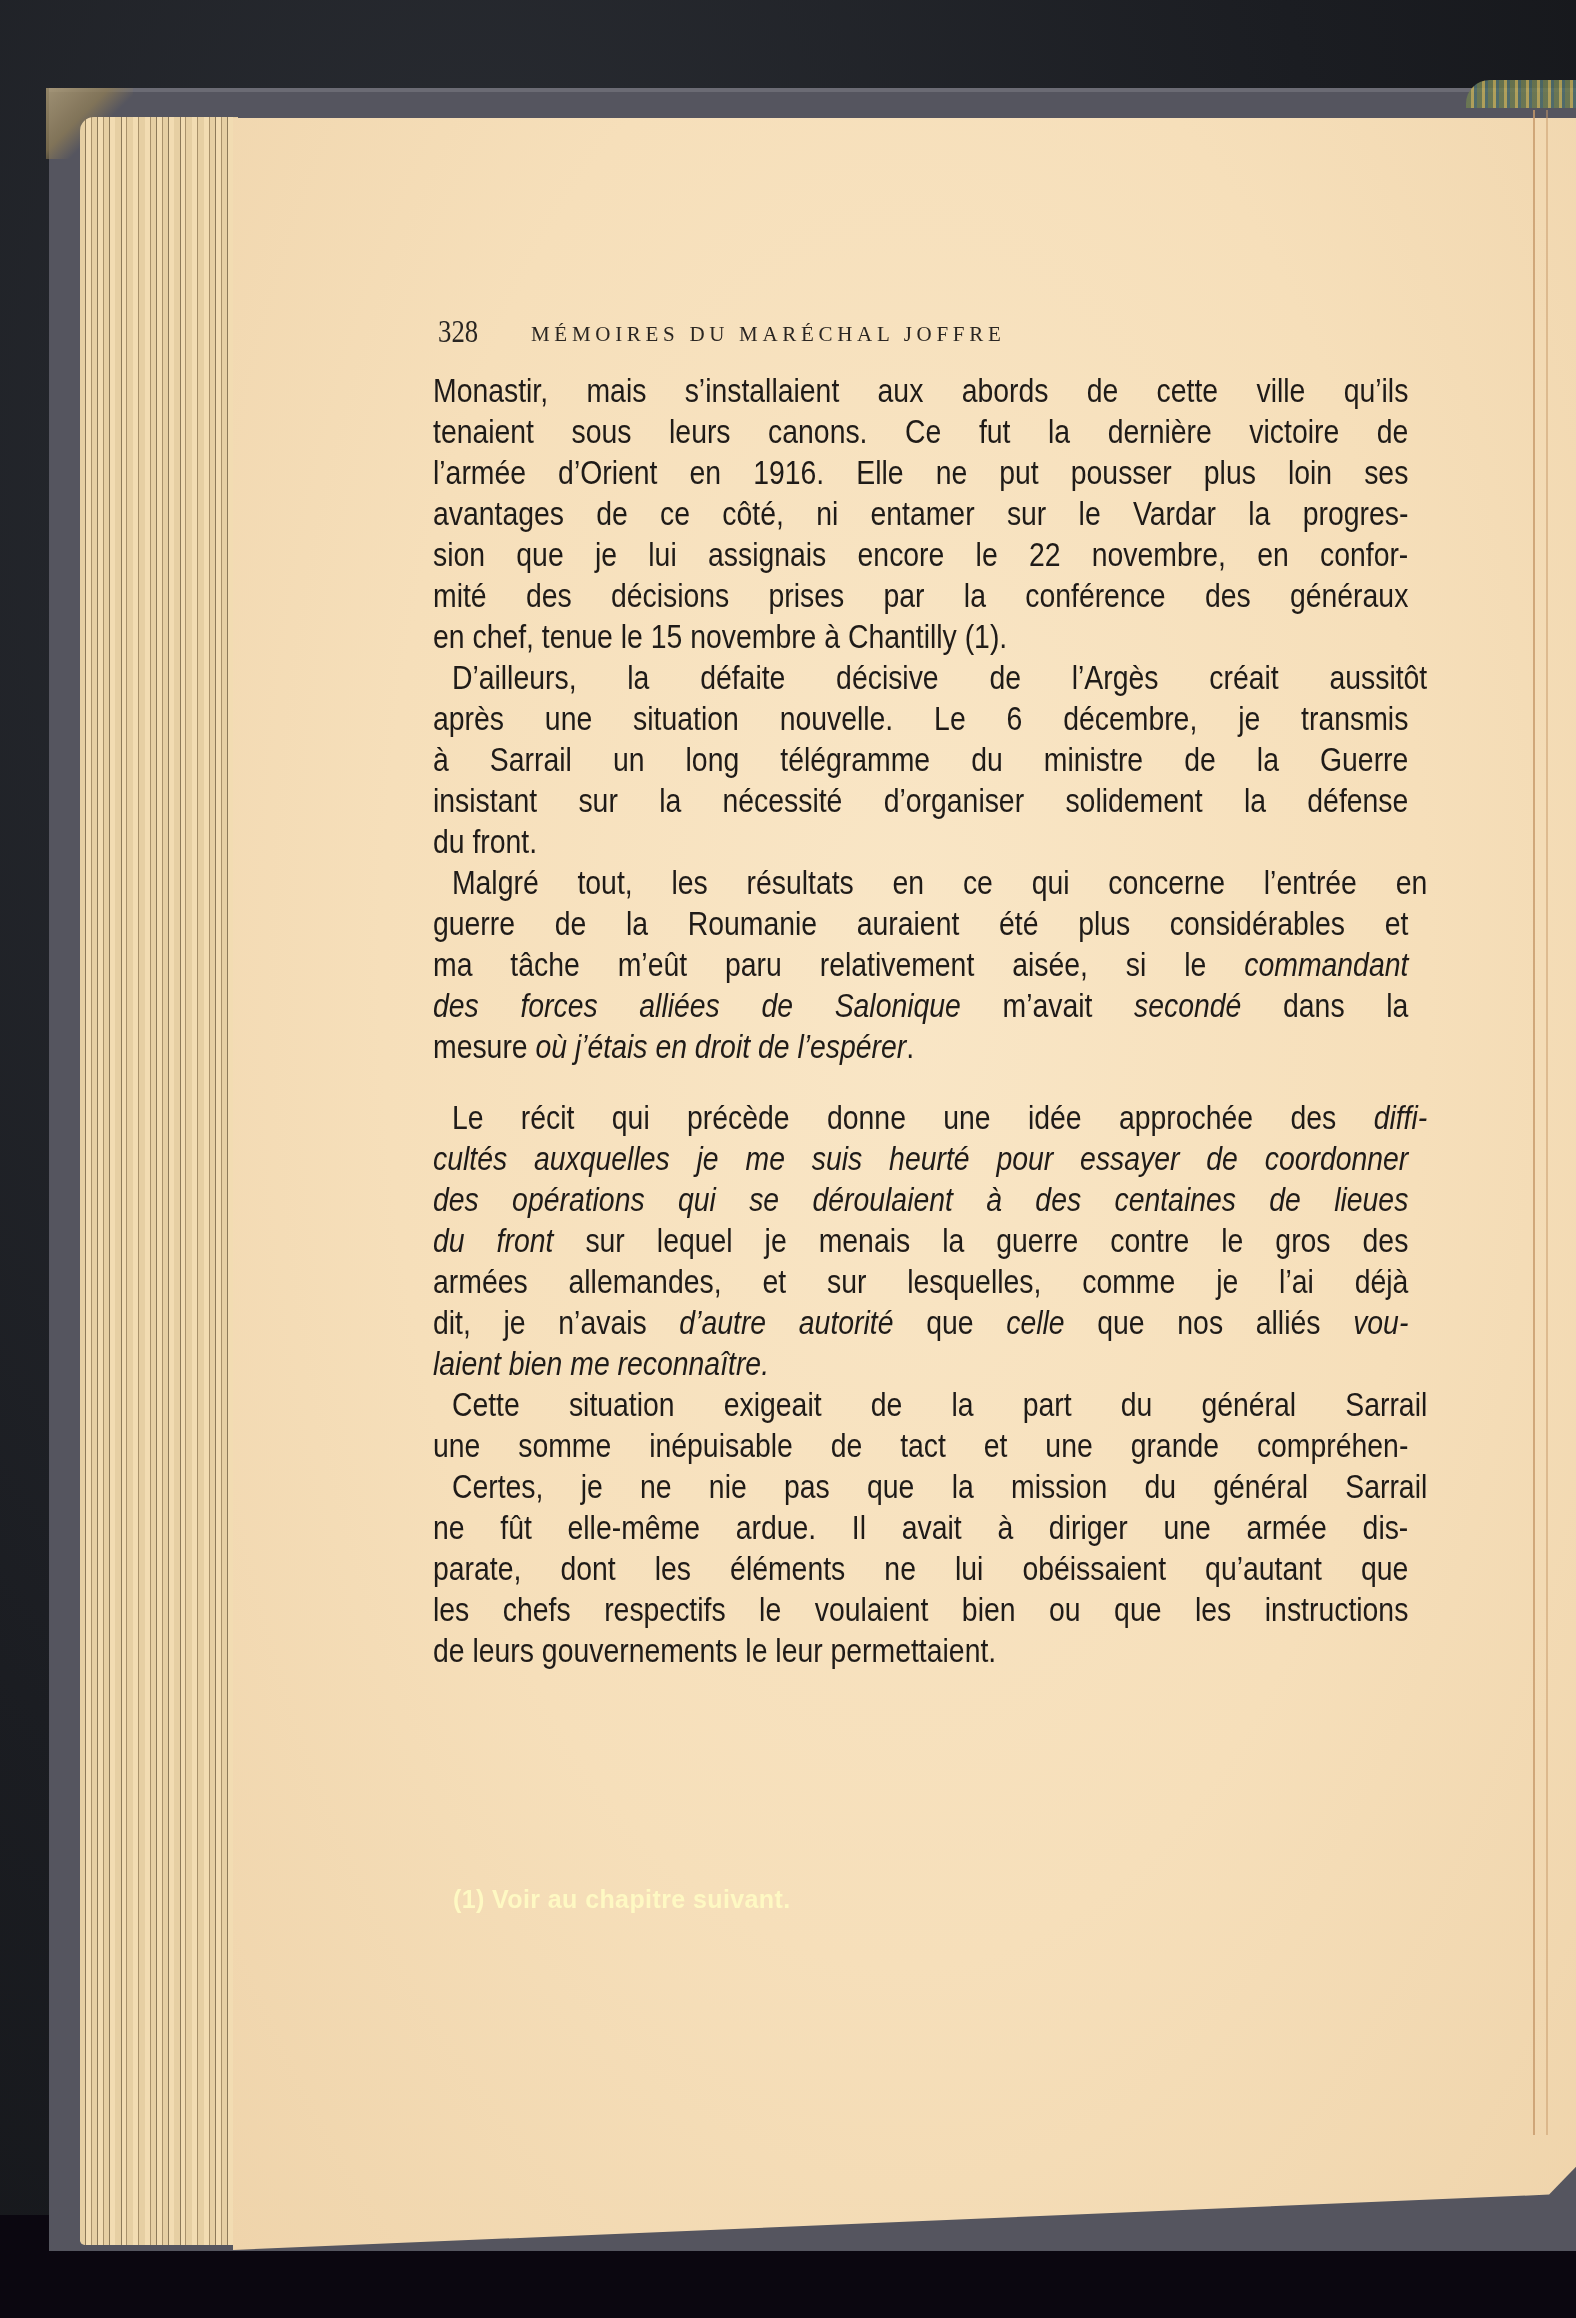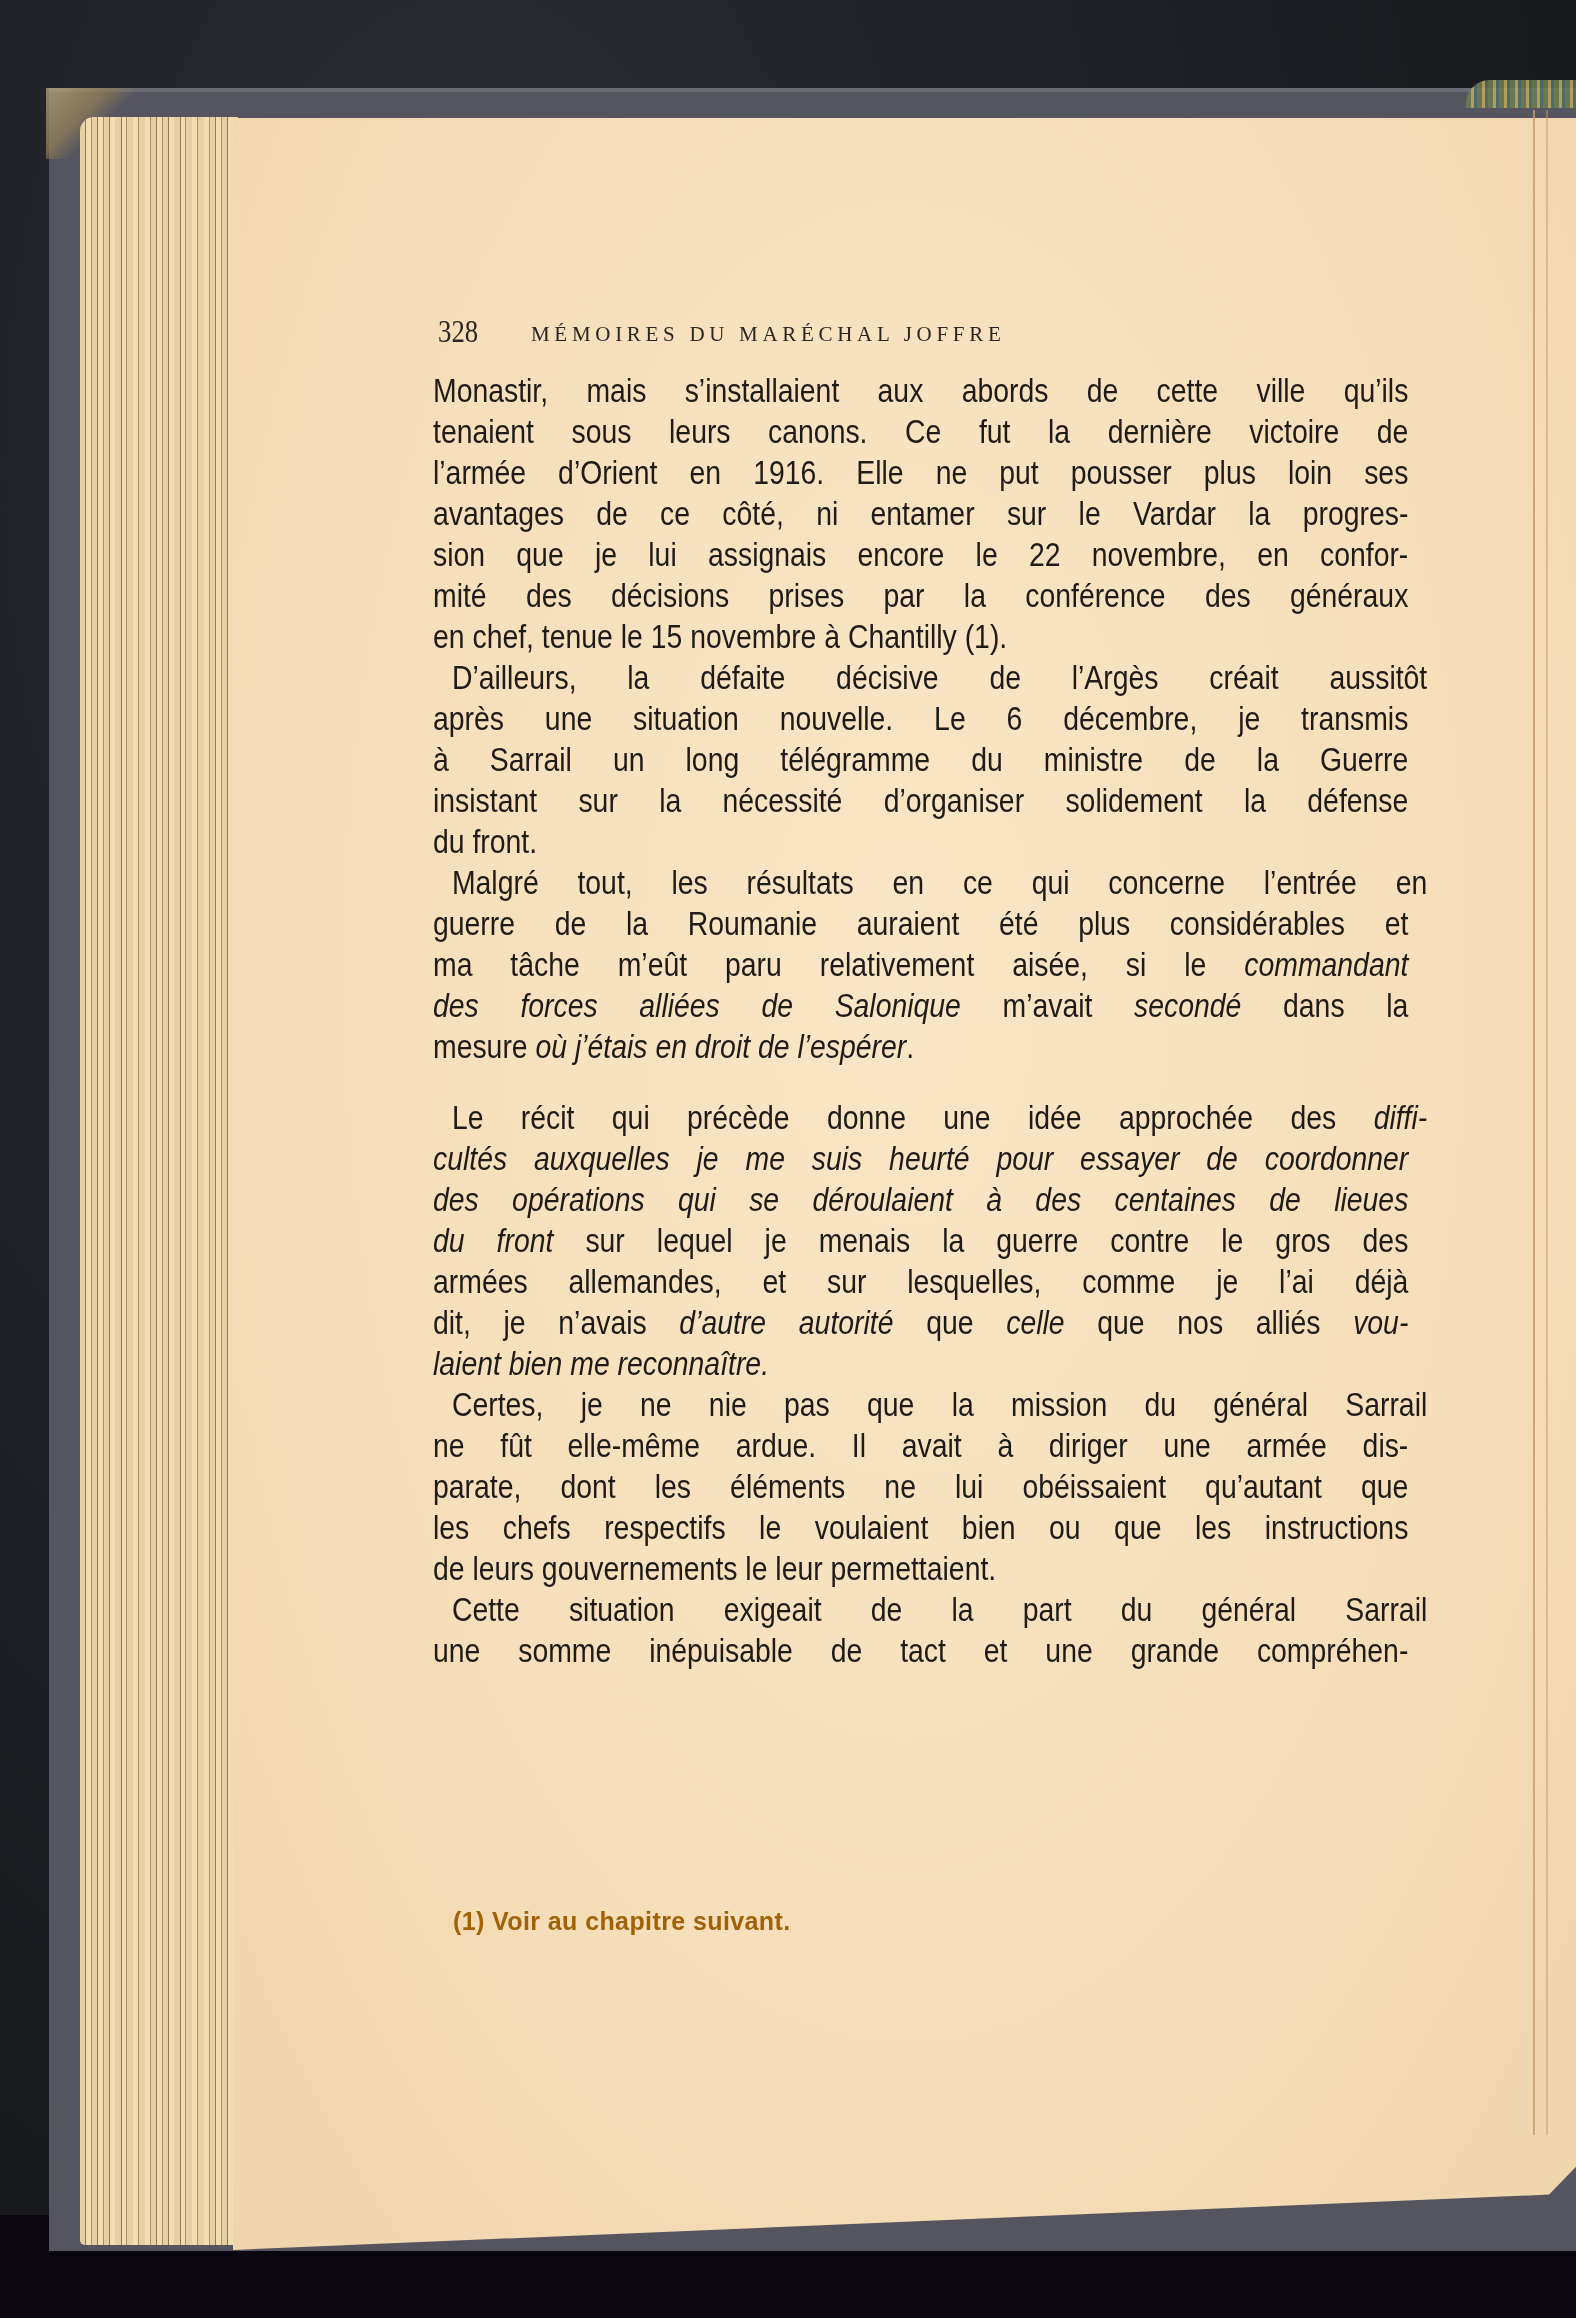--- a/index.html
+++ b/index.html
@@ -77,22 +77,22 @@
     transform: scaleX(.86); transform-origin: left;
     width: 116.2%;
   }
   .line.last { text-align-last: left; }
   .line.indent { padding-left: 22px; }
   .line.gap-before { margin-top: 30px; }
   .it { font-style: italic; }
 
   .footnote {
     position: absolute; left: 453px; top: 1885px;
-    font-family: "Liberation Sans", sans-serif; font-size: 25px; color: #a16207;
-    font-weight: bold; letter-spacing: 0.4px; margin-top: 22px;
+    font-family: "Liberation Sans", sans-serif; font-size: 25px; color: #fef9c3;
+    font-weight: bold; letter-spacing: 0.4px;
   }
 </style>
 </head>
 <body>
 
 <div class="background"></div>
 <div class="bottom-shadow"></div>
 <div class="cover"></div>
 <div class="cover-corner"></div>
 <div class="headband"></div>
@@ -133,26 +133,26 @@
     <div>
       <div class="line indent gap-before"><span>Le récit qui précède donne une idée approchée des </span><span class="it">diffi-</span></div>
       <div class="line"><span class="it">cultés auxquelles je me suis heurté pour essayer de coordonner</span></div>
       <div class="line"><span class="it">des opérations qui se déroulaient à des centaines de lieues</span></div>
       <div class="line"><span class="it">du front</span><span> sur lequel je menais la guerre contre le gros des</span></div>
       <div class="line"><span>armées allemandes, et sur lesquelles, comme je l’ai déjà</span></div>
       <div class="line"><span>dit, je n’avais </span><span class="it">d’autre autorité</span><span> que </span><span class="it">celle</span><span> que nos alliés </span><span class="it">vou-</span></div>
       <div class="line last"><span class="it">laient bien me reconnaître.</span></div>
     </div>
     <div>
+      <div class="line indent"><span>Cette situation exigeait de la part du général Sarrail</span></div>
+      <div class="line"><span>une somme inépuisable de tact et une grande compréhen-</span></div>
+    </div>
+    <div>
       <div class="line indent"><span>Certes, je ne nie pas que la mission du général Sarrail</span></div>
       <div class="line"><span>ne fût elle-même ardue. Il avait à diriger une armée dis-</span></div>
       <div class="line"><span>parate, dont les éléments ne lui obéissaient qu’autant que</span></div>
       <div class="line"><span>les chefs respectifs le voulaient bien ou que les instructions</span></div>
       <div class="line last"><span>de leurs gouvernements le leur permettaient.</span></div>
-    </div>
-    <div>
-      <div class="line indent"><span>Cette situation exigeait de la part du général Sarrail</span></div>
-      <div class="line"><span>une somme inépuisable de tact et une grande compréhen-</span></div>
     </div>
   </div>
 
 <div class="footnote">(1) Voir au chapitre suivant.</div>
 
 
 </body></html>

